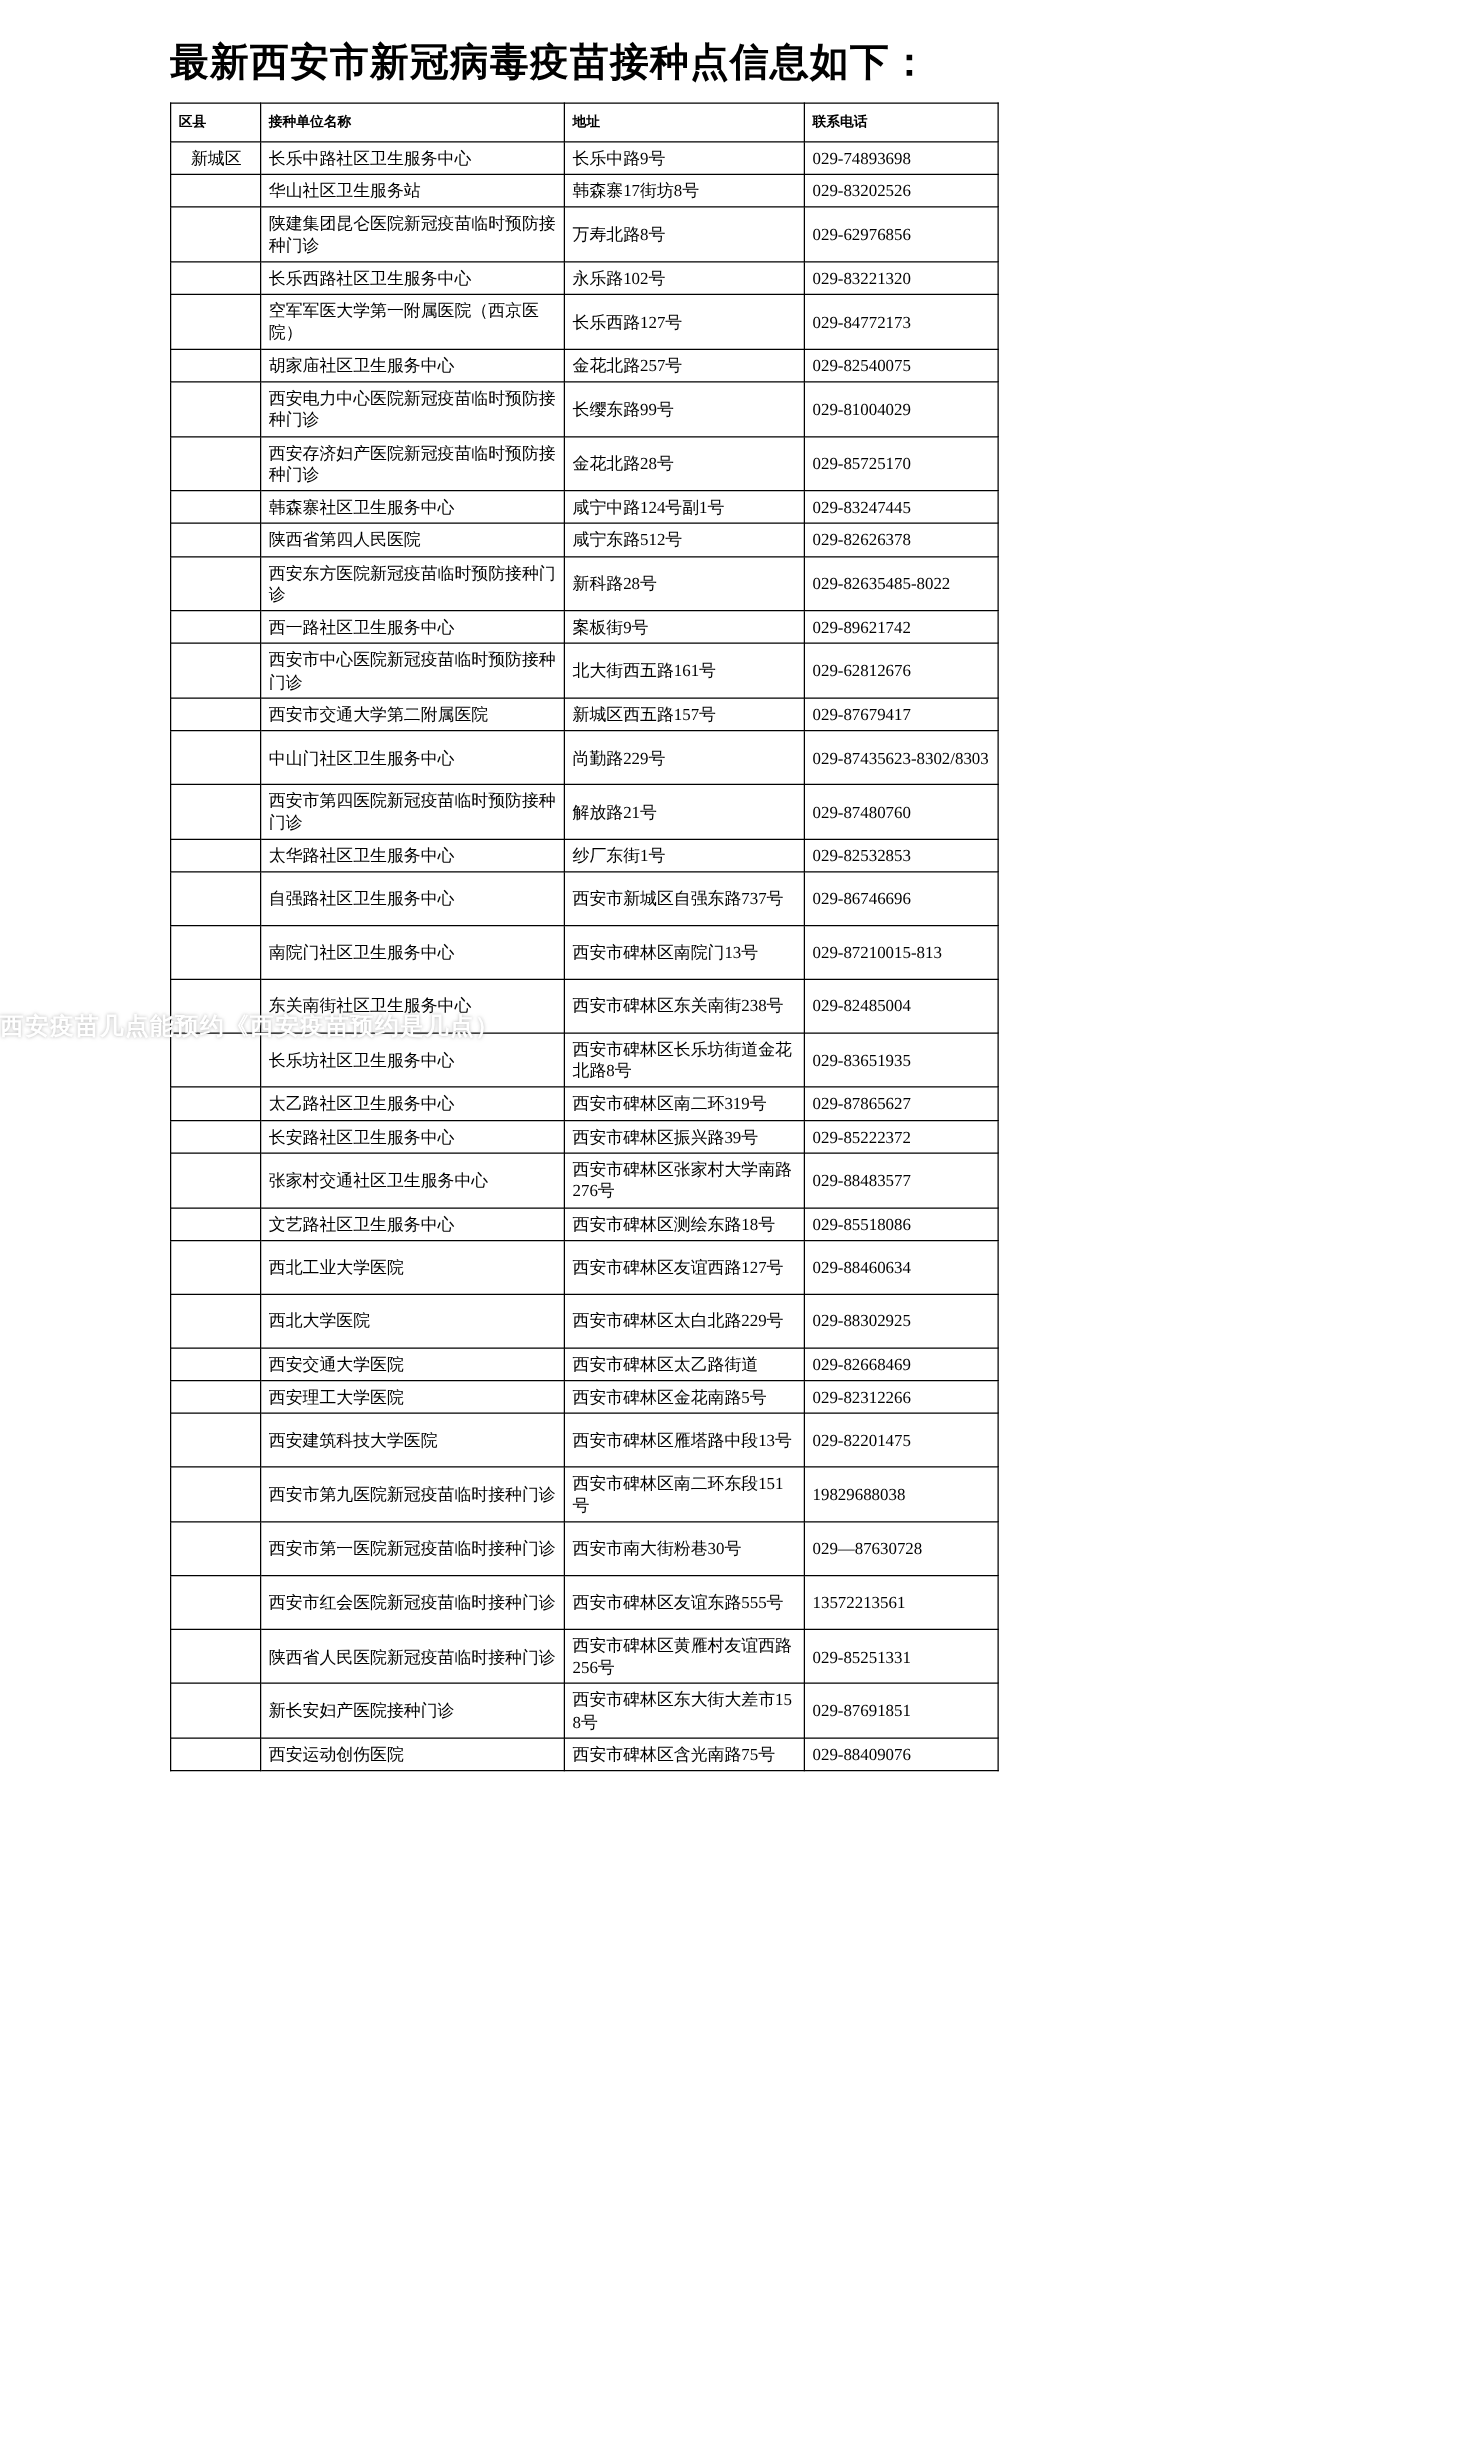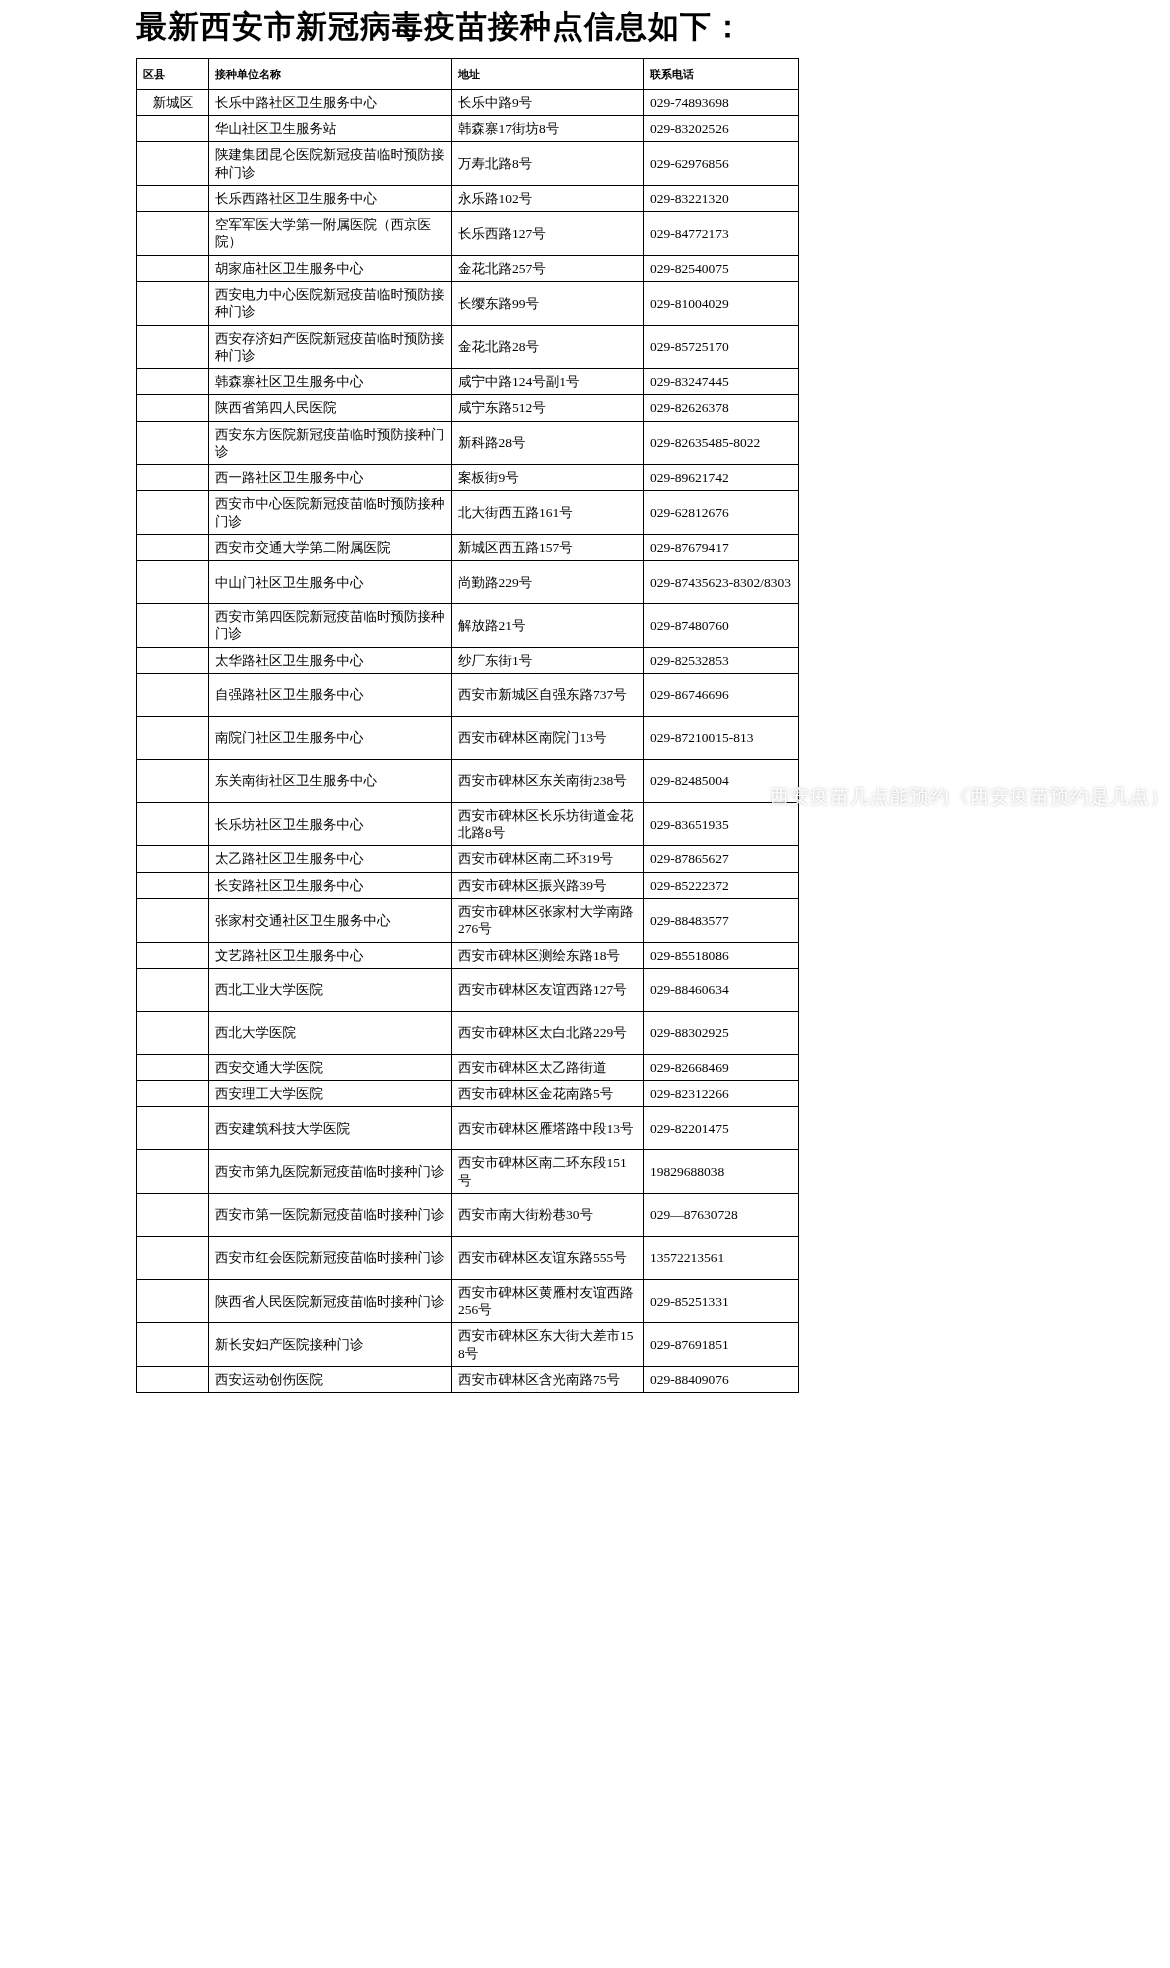--- a/index.html
+++ b/index.html
@@ -11,20 +11,21 @@
     width: 1170px;
     min-height: 1968px;
     font-family: "Liberation Serif", "DejaVu Serif", serif;
     color: #000000;
     position: relative;
   }
   .page {
     width: 1170px;
     position: relative;
     padding: 0;
+    margin-top: 24px;
   }
   .doc-title {
     font-family: "DejaVu Sans", "Liberation Sans", sans-serif;
     font-weight: bold;
     font-size: 31px;
     line-height: 1.35;
     padding: 6px 0 10px 136px;
     letter-spacing: 1px;
   }
   table.vax {
@@ -58,23 +59,23 @@
   }
   td.cell-name { }
   td.cell-addr { }
   td.cell-tel { }
   .row-tall td { height: 34px; }
   .watermark {
     position: absolute;
     left: 0;
     top: 784px;
     width: 1170px;
-    text-align: right;
+    text-align: left;
     font-family: "DejaVu Sans", "Liberation Sans", sans-serif;
-    font-weight: normal;
+    font-weight: bold;
     font-size: 19px;
     color: #ffffff;
     text-shadow: 0 0 3px rgba(120,120,120,0.55);
     letter-spacing: 1px;
     pointer-events: none;
     z-index: 5;
   }
 </style>
 </head>
 <body>

